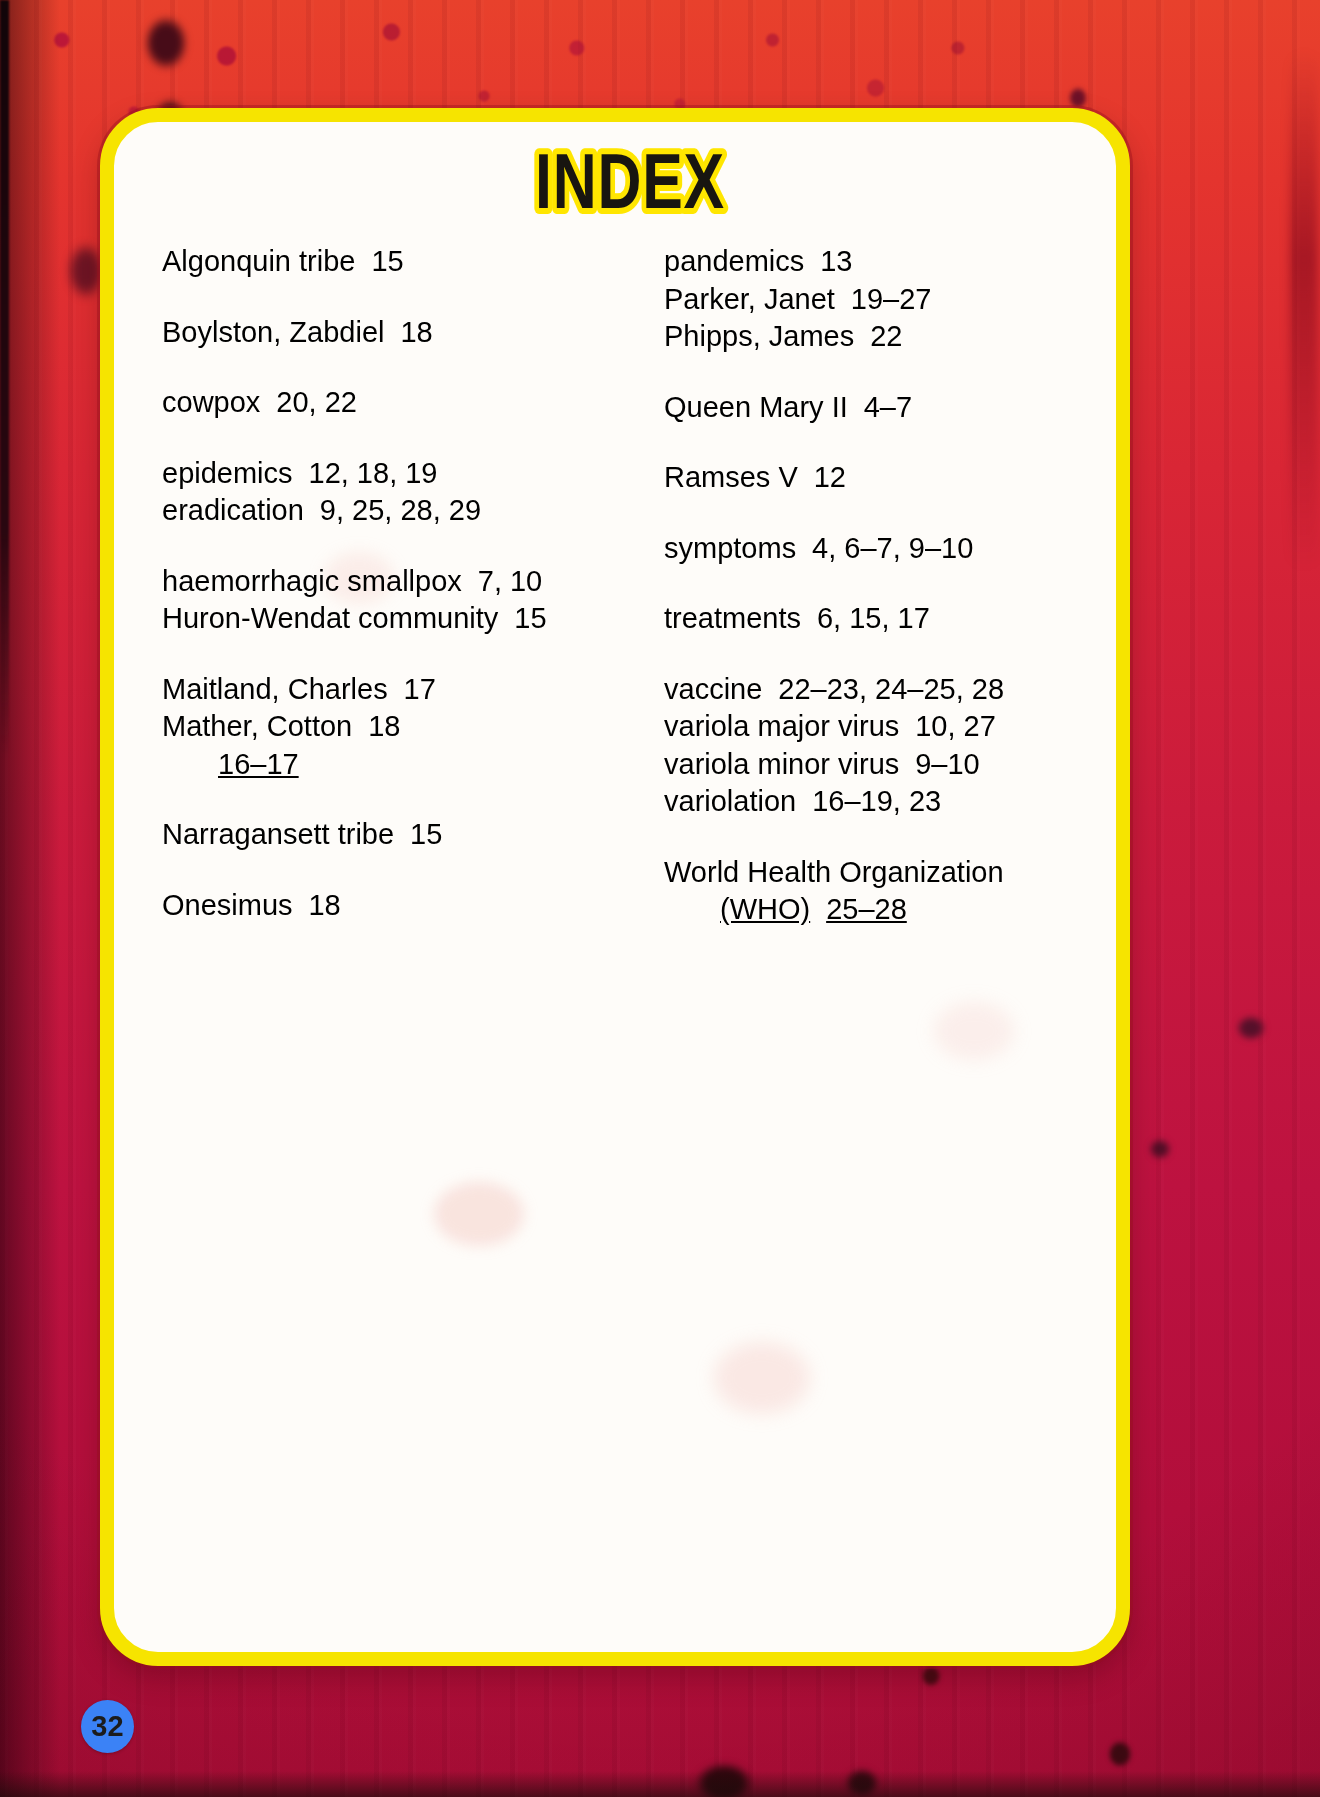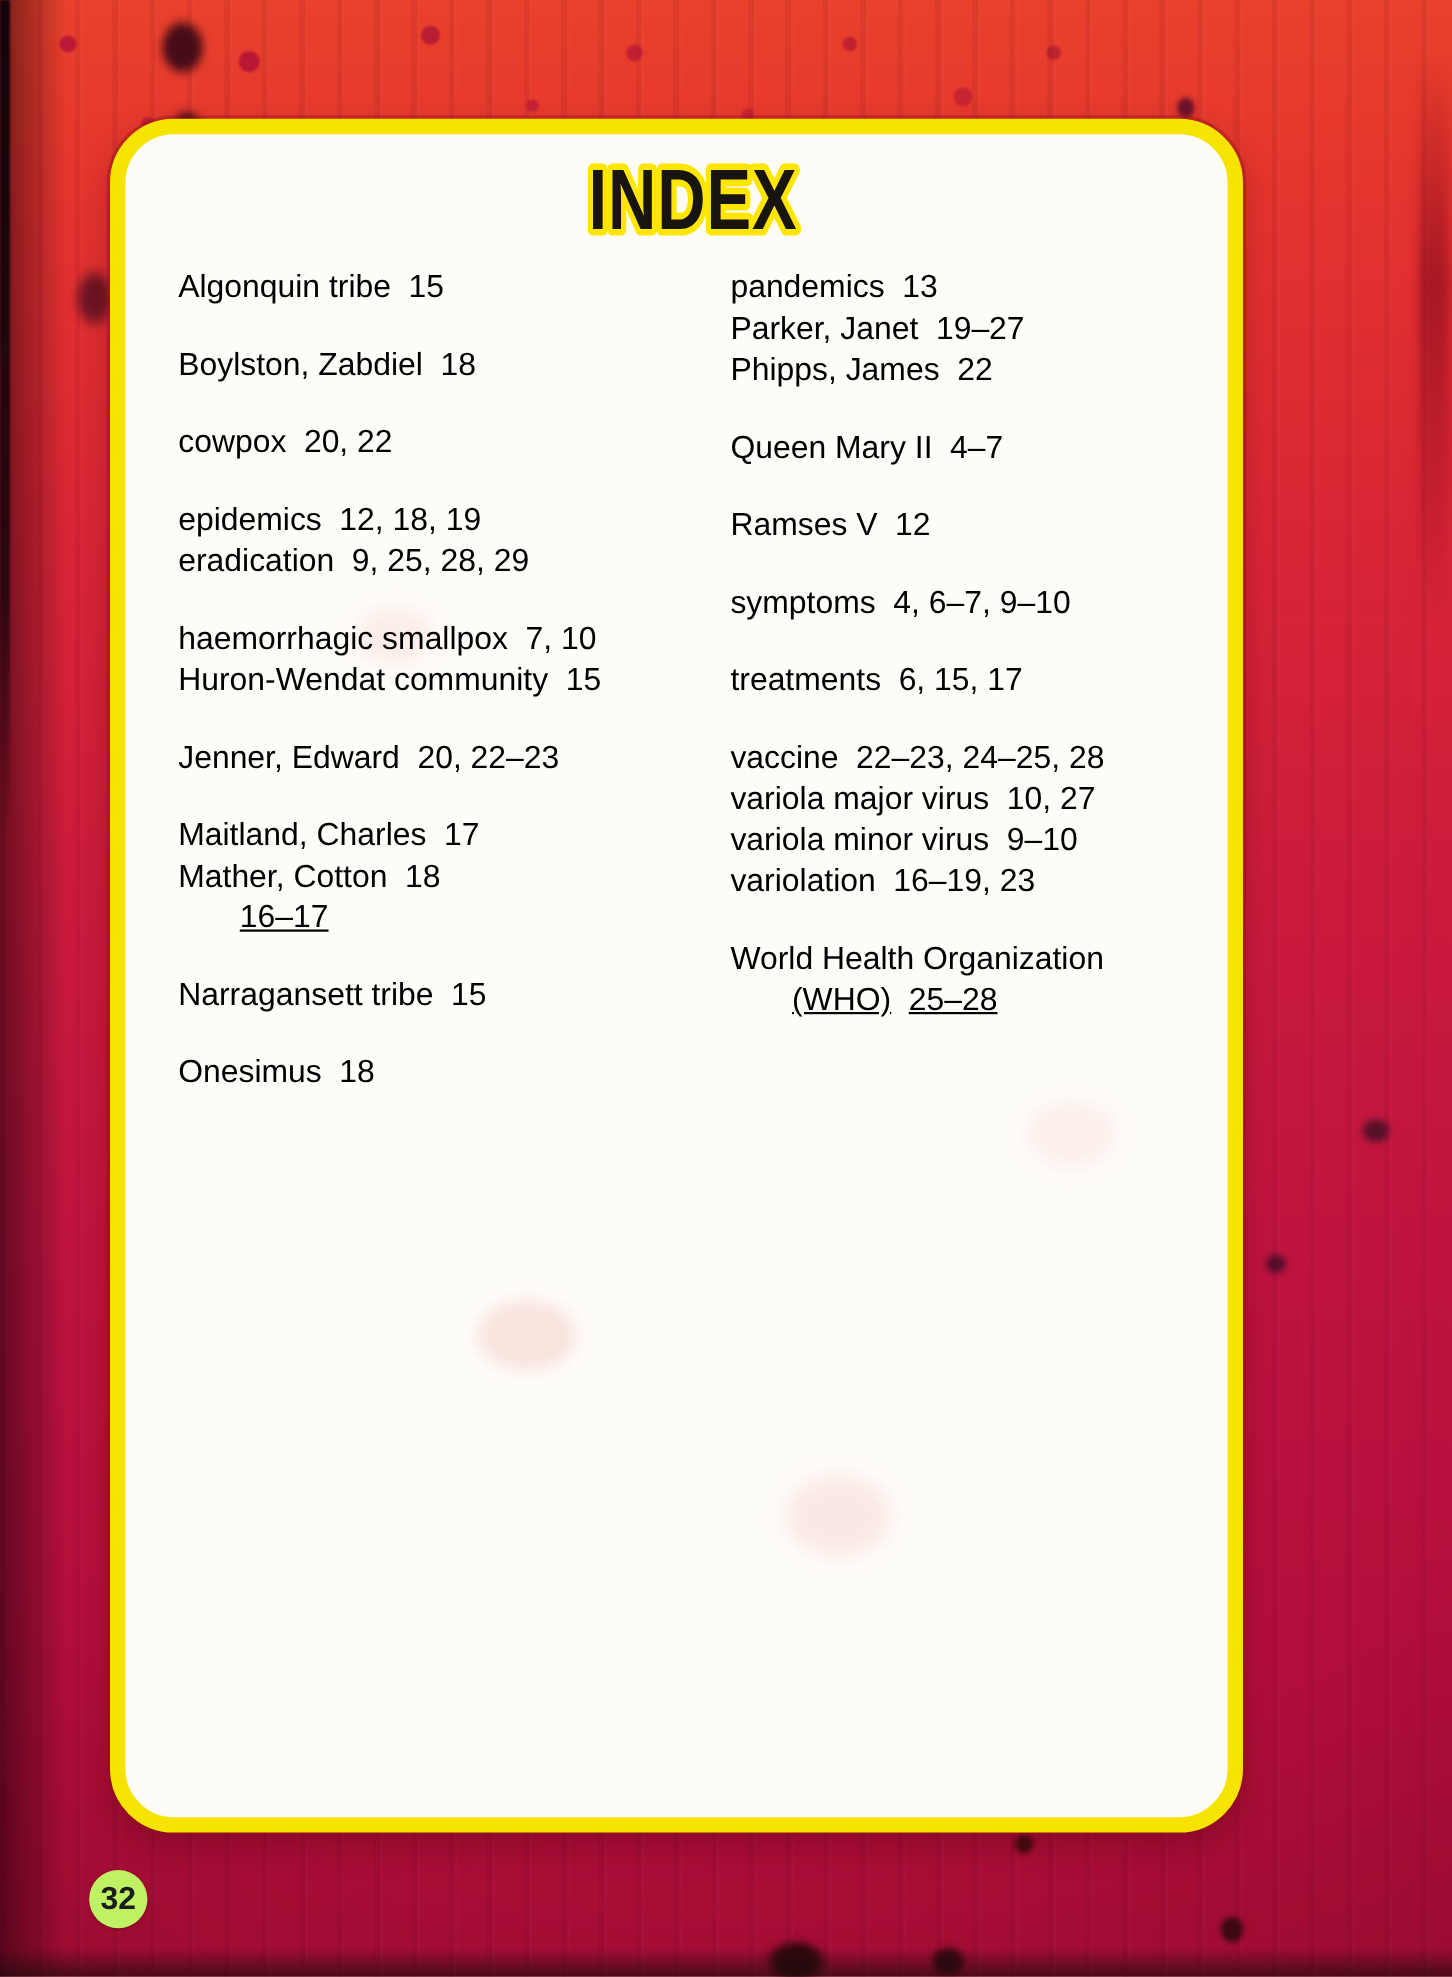--- a/index.html
+++ b/index.html
@@ -92,21 +92,21 @@
   .col-left{left:48px;width:456px;}
   .col-right{left:550px;width:474px;}
   .group{margin-bottom:33px;}
   .line{white-space:nowrap;}
   .line.indent{padding-left:56px;text-decoration:underline;}
   .term + .pages{margin-left:.55em;}
 
   
   .page-num{
     position:absolute;left:81px;top:1700px;width:53px;height:53px;
-    background:#bef264;border-radius:50%;
+    background:#3b82f6;border-radius:50%;
     display:flex;align-items:center;justify-content:center;
     font-size:29px;font-weight:bold;color:#1c1c1c;
     box-shadow:0 1px 3px rgba(60,0,10,.35);
   }
 </style>
 </head>
 <body>
 
 <div class="streaks"></div>
 <div class="top-noise"></div>
@@ -153,23 +153,20 @@
       </div>
       <div class="group">
         <div class="line"><span class="term">epidemics</span><span class="pages">12, 18, 19</span></div>
         <div class="line"><span class="term">eradication</span><span class="pages">9, 25, 28, 29</span></div>
       </div>
       <div class="group">
         <div class="line"><span class="term">haemorrhagic smallpox</span><span class="pages">7, 10</span></div>
         <div class="line"><span class="term">Huron-Wendat community</span><span class="pages">15</span></div>
       </div>
       <div class="group">
-        <div class="line"><span class="term">Jenner, Edward</span><span class="pages">20, 22–23</span></div>
-      </div>
-      <div class="group">
         <div class="line"><span class="term">Maitland, Charles</span><span class="pages">17</span></div>
         <div class="line"><span class="term">Mather, Cotton</span><span class="pages">18</span></div>
         <div class="line indent"><span class="pages">16–17</span></div>
       </div>
       <div class="group">
         <div class="line"><span class="term">Narragansett tribe</span><span class="pages">15</span></div>
       </div>
       <div class="group">
         <div class="line"><span class="term">Onesimus</span><span class="pages">18</span></div>
       </div>

